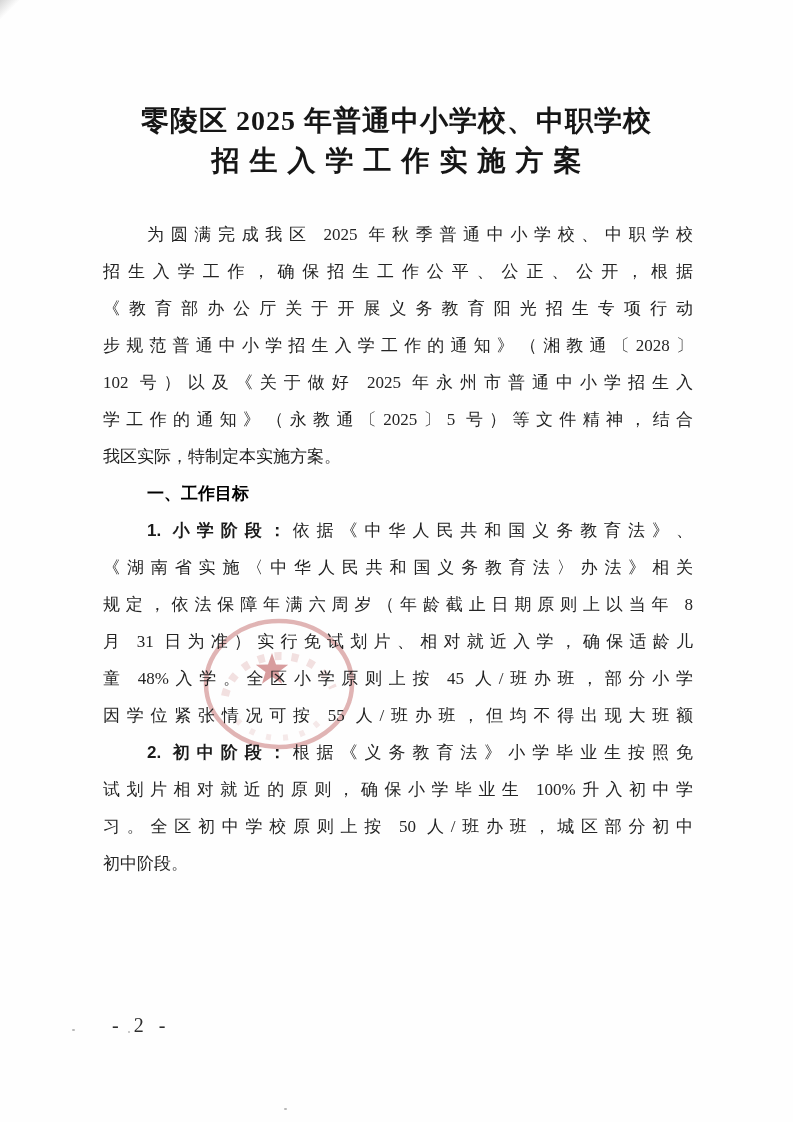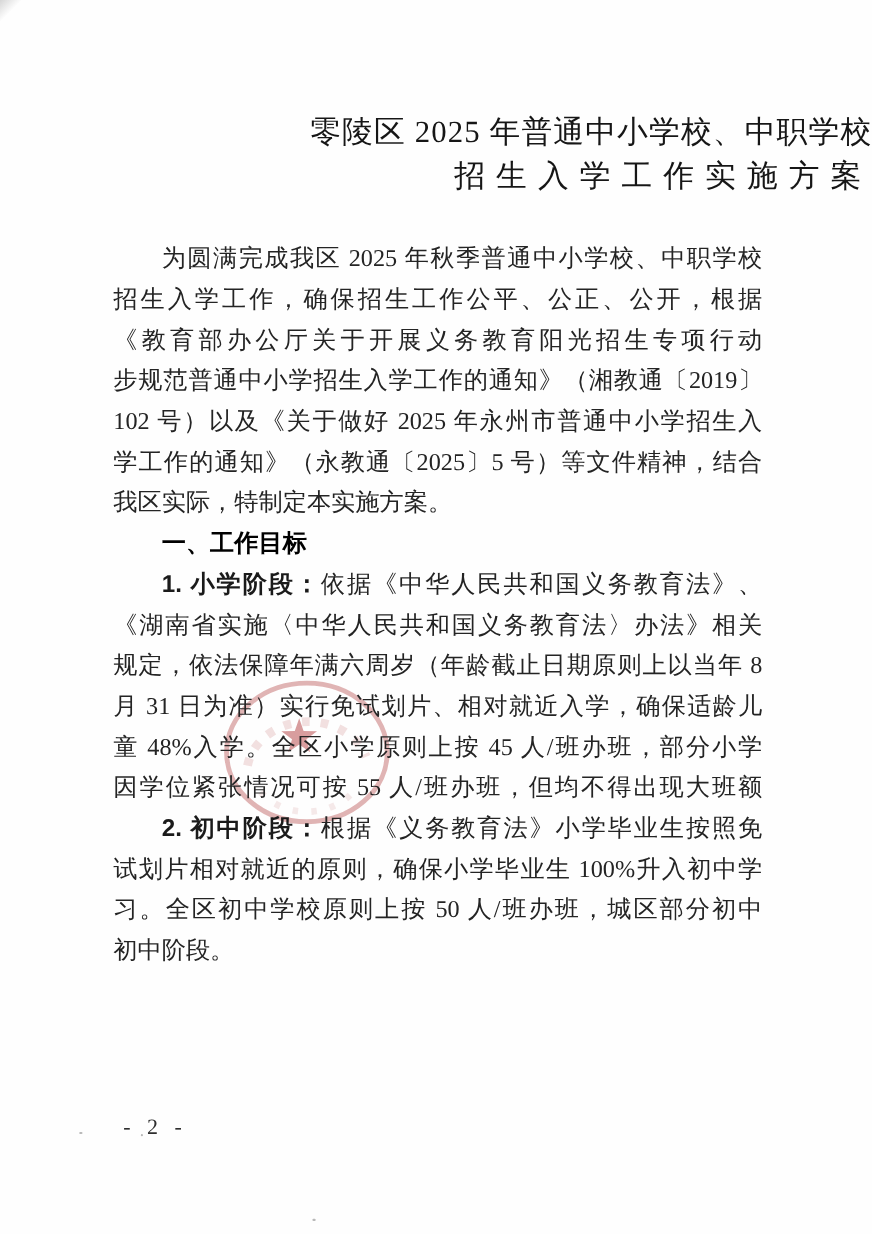--- a/index.html
+++ b/index.html
@@ -32,42 +32,42 @@
   }
   .speck.s1 { left: 72px;  top: 1029px; }
   .speck.s2 { left: 284px; top: 1108px; }
   .speck.s3 { left: 128px; top: 1031px; width:2px; }
 
   .doc-title {
     position: absolute;
     top: 101px;
     left: 0;
     width: 793px;
-    text-align: right;
-    font-weight: 400;
+    text-align: center;
+    font-weight: 700;
     font-size: 28px;
     line-height: 40px;
     letter-spacing: 1px;
     color: #161616;
   }
   .doc-title .t2 {
     letter-spacing: 10px;
     text-indent: 10px;
   }
 
   .doc-body {
     position: absolute;
     left: 103px;
     top: 216px;
     width: 590px;
   }
   .line {
     height: 37px;
     line-height: 37px;
-    font-size: 22px;
+    font-size: 17px;
     text-align: justify;
     text-justify: inter-character;
     overflow: hidden;
     color: #242424;
   }
   .line.fill { text-align-last: justify; }
   .line.indent { text-indent: 44px; }
   .line.bold {
     font-family: "Liberation Sans", sans-serif;
     font-weight: 700;
@@ -120,21 +120,21 @@
 
     <path d="M 26,92 A 56,48 0 0 1 134,84" fill="none" stroke="#c97a7a" stroke-width="8" stroke-dasharray="7 10" opacity="0.26"></path>
     <path d="M 38,116 A 52,44 0 0 0 120,118" fill="none" stroke="#c97a7a" stroke-width="6" stroke-dasharray="5 12" opacity="0.18"></path>
     <path transform="translate(73,66)" d="M 0,-17 L 4,-5.5 L 16.2,-5.2 L 6.5,2.1 L 10,13.8 L 0,6.8 L -10,13.8 L -6.5,2.1 L -16.2,-5.2 L -4,-5.5 Z" fill="#c4696b" opacity="0.72"></path>
   </svg>
 
   <div class="doc-body">
       <div class="line fill indent">为圆满完成我区 2025 年秋季普通中小学校、中职学校</div>
       <div class="line fill">招生入学工作，确保招生工作公平、公正、公开，根据</div>
       <div class="line fill">《教育部办公厅关于开展义务教育阳光招生专项行动</div>
-      <div class="line fill">步规范普通中小学招生入学工作的通知》（湘教通〔2019〕</div>
+      <div class="line fill">步规范普通中小学招生入学工作的通知》（湘教通〔2028〕</div>
       <div class="line fill">102 号）以及《关于做好 2025 年永州市普通中小学招生入</div>
       <div class="line fill">学工作的通知》（永教通〔2025〕5 号）等文件精神，结合</div>
       <div class="line">我区实际，特制定本实施方案。</div>
       <div class="line indent bold">一、工作目标</div>
       <div class="line fill indent"><b>1. 小学阶段：</b>依据《中华人民共和国义务教育法》、</div>
       <div class="line fill">《湖南省实施〈中华人民共和国义务教育法〉办法》相关</div>
       <div class="line fill">规定，依法保障年满六周岁（年龄截止日期原则上以当年 8</div>
       <div class="line fill">月 31 日为准）实行免试划片、相对就近入学，确保适龄儿</div>
       <div class="line fill">童 48%入学。全区小学原则上按 45 人/班办班，部分小学</div>
       <div class="line fill">因学位紧张情况可按 55 人/班办班，但均不得出现大班额</div>

